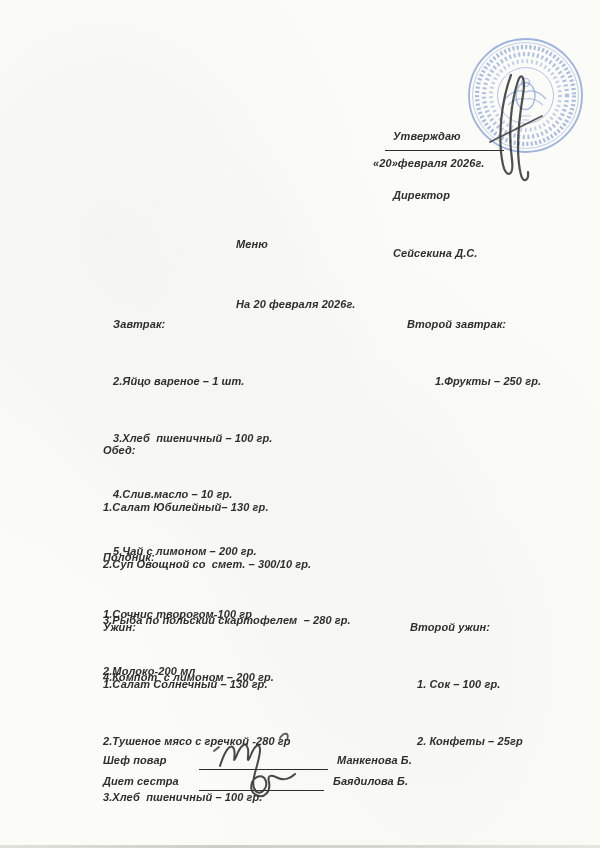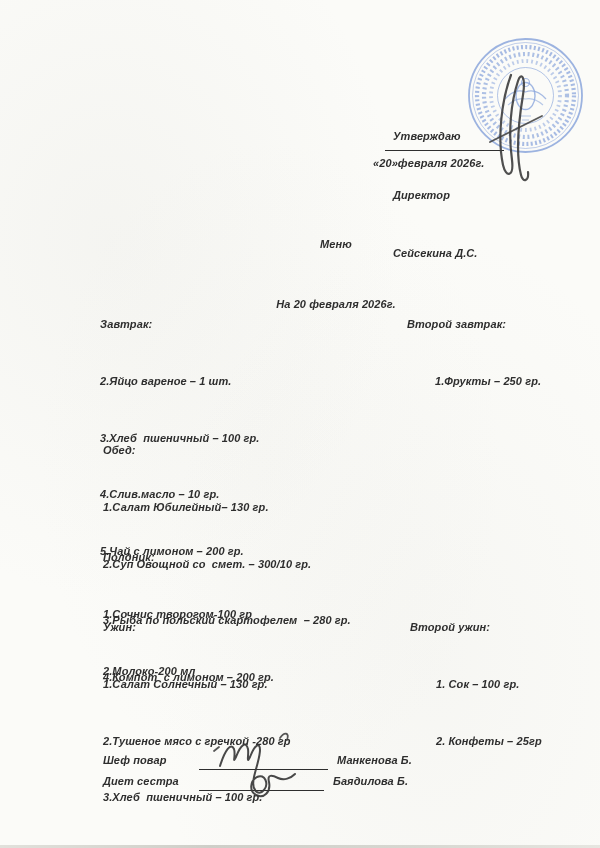--- a/index.html
+++ b/index.html
@@ -32,26 +32,26 @@
   .approval-underline{
     left:385px;top:150px;width:119px;height:0;
     border-top:1.8px solid #2f2f2f;z-index:3;
   }
   .approval-date{left:373px;top:154px;z-index:3;}
   
   .stamp{left:466px;top:36px;width:119px;height:119px;z-index:1;}
   .sig-director{left:478px;top:69px;width:70px;height:119px;z-index:4;}
   .sig-footer{left:207px;top:723px;width:102px;height:80px;z-index:4;}
   
-  .doc-title{left:236px;top:194px;width:200px;text-align:center;line-height:20px;}
+  .doc-title{left:236px;top:194px;width:200px;line-height:20px;}
   
   .section .sec-head{line-height:19px;}
   .section .sec-item{line-height:18.7px;}
   .indent-28{margin-left:28px;}
-  .indent-13{margin-left:26px;}
+  .indent-13{margin-left:7px;}
   
   .sig-row{display:flex;align-items:center;z-index:2;}
   .sig-row .role{display:inline-block;width:96px;}
   .sig-row .blank{
     display:inline-block;height:15px;align-self:flex-end;
     border-bottom:1.7px solid #2e2e2e;margin-right:9px;
   }
   .row-1 .blank{width:129px;}
   .row-2 .blank{width:125px;}
 </style>
@@ -89,21 +89,21 @@
       <path d="M 33 6 C 24 30, 19 68, 25 96 C 28 109, 36 108, 34 91 C 30 63, 33 33, 40 12 C 43 3, 48 7, 45 26 C 40 56, 38 86, 43 106 C 45 114, 51 112, 50 103" stroke-width="2.2" opacity="0.9"></path>
       <path d="M 12 73 L 64 47" stroke-width="1.8" opacity="0.85"></path>
     </g>
   </svg>
 
   <div class="abs doc-title t">
     <div>Меню</div>
     <div>На 20 февраля 2026г.</div>
   </div>
 
-  <div class="abs section t" style="left:100px;top:277px">
+  <div class="abs section t" style="left:113px;top:277px">
     <div class="sec-head">Завтрак:</div>
     <div class="sec-item">2.Яйцо вареное – 1 шт.</div>
     <div class="sec-item">3.Хлеб  пшеничный – 100 гр.</div>
     <div class="sec-item">4.Слив.масло – 10 гр.</div>
     <div class="sec-item">5.Чай с лимоном – 200 гр.</div>
   </div>
 
   <div class="abs section t" style="left:407px;top:277px">
     <div class="sec-head">Второй завтрак:</div>
     <div class="sec-item indent-28">1.Фрукты – 250 гр.</div>

